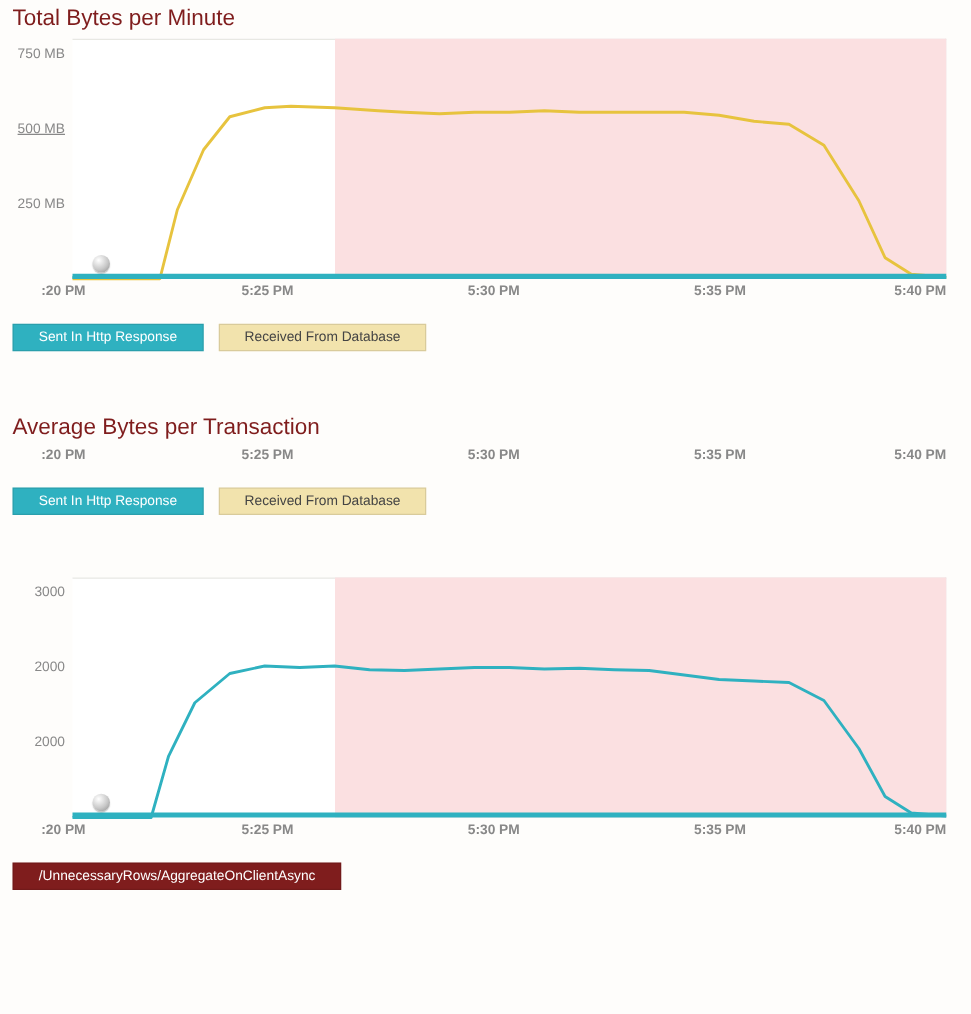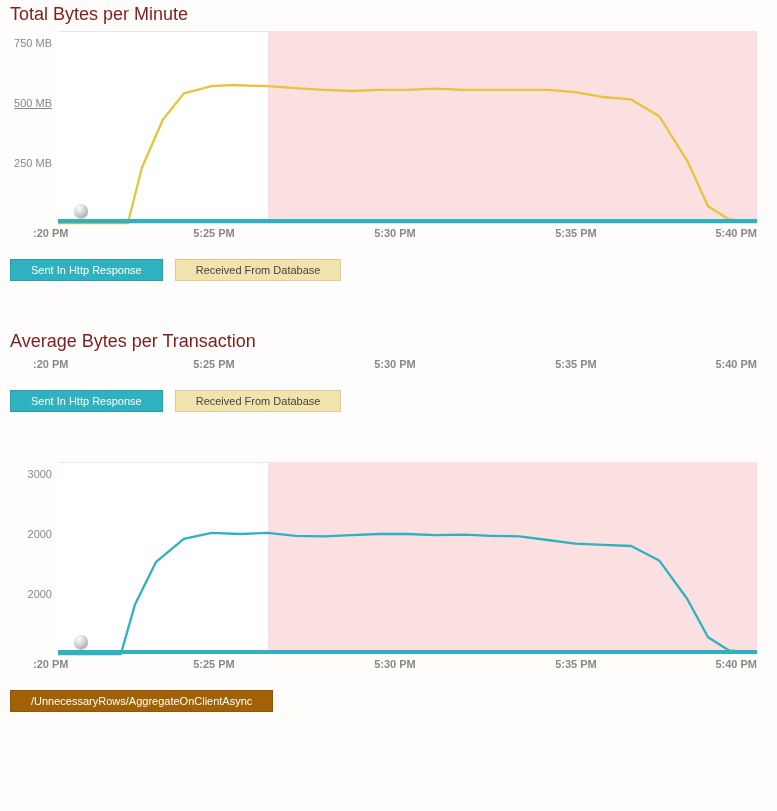--- a/index.html
+++ b/index.html
@@ -150,16 +150,16 @@
         <div class="knob"></div>
       </div>
       <div class="x-ticks">
         <div class="x-tick first" style="left: 0%;">:20 PM</div>
         <div class="x-tick" style="left: 25%;">5:25 PM</div>
         <div class="x-tick" style="left: 50%;">5:30 PM</div>
         <div class="x-tick" style="left: 75%;">5:35 PM</div>
         <div class="x-tick last" style="left: 100%;">5:40 PM</div>
       </div>
       <div class="legend">
-        <div class="legend-item" style="background: #a16207; color: rgb(255, 255, 255);">/UnnecessaryRows/AggregateOnClientAsync</div>
+        <div class="legend-item" style="background: #7f1d1d; color: rgb(255, 255, 255);">/UnnecessaryRows/AggregateOnClientAsync</div>
       </div>
     </div>
   </div>
 
 </body></html>

